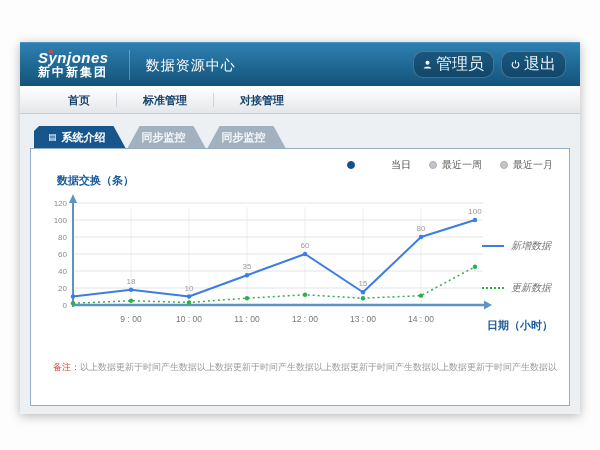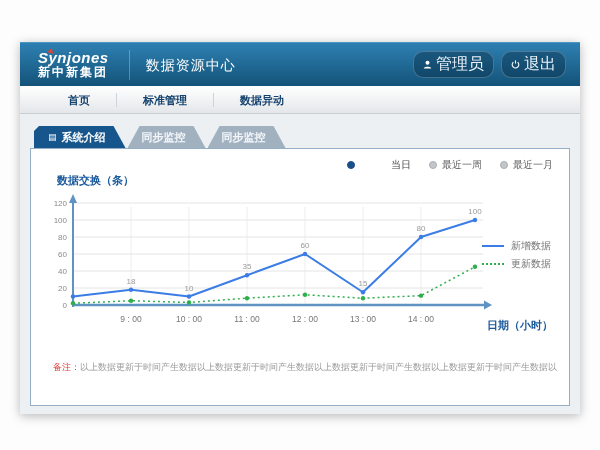--- a/index.html
+++ b/index.html
@@ -84,21 +84,21 @@
     width:8px; height:8px; border-radius:50%;
     background:#c2c6ca; border:1px solid #aab0b5; display:inline-block;
   }
   .filter-option.selected .radio { background:#1b4f8c; border-color:#1b4f8c; }
   .filter-option.selected { color:#444;gap:36px; }
   
   .y-title { position:absolute; left:26px; top:24px; font-size:11px; font-weight:bold; color:#1b5a9c; }
   .x-title { position:absolute; right:16px; top:169px; font-size:11px; font-weight:bold; color:#1b5a9c; }
   .chart-svg { position:absolute; left:10px; top:44px; }
   
-  .legend { position:absolute; right:18px; top:90px; display:flex; flex-direction:column; gap:4px; }
+  .legend { position:absolute; right:18px; top:90px; display:flex; flex-direction:column; gap:28px;font-style:italic; }
   .legend-item { display:flex; align-items:center; gap:7px; font-size:10px; color:#777; cursor:pointer; }
   .legend-marker { width:22px; height:0; border-top:2px solid #3b7de4; display:inline-block; }
   
   .note {
     position:absolute; left:22px; right:12px; top:212px;
     font-size:9px; color:#9a9a9a; white-space:nowrap; overflow:hidden;
   }
   .note-prefix { color:#e03a3a; }
 </style>
 </head>
@@ -131,21 +131,21 @@
             </svg>
           </span>
         <span>退出</span>
       </div>
     </div>
   </div>
 
   <div class="nav">
     <div class="nav-item">首页</div>
     <div class="nav-item">标准管理</div>
-    <div class="nav-item">数据异动</div>
+    <div class="nav-item">对接管理</div>
   </div>
 
   <div class="content">
     <div class="tab-row">
       <div class="tab active">
         <span class="tab-icon">▤</span>
         <span>系统介绍</span>
       </div>
       <div class="tab inactive">
         <span>同步监控</span>

